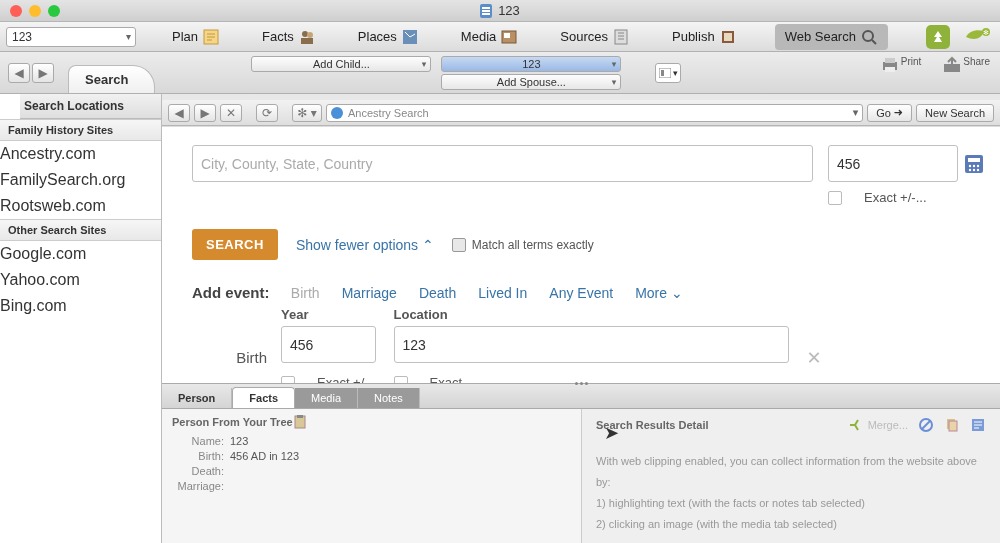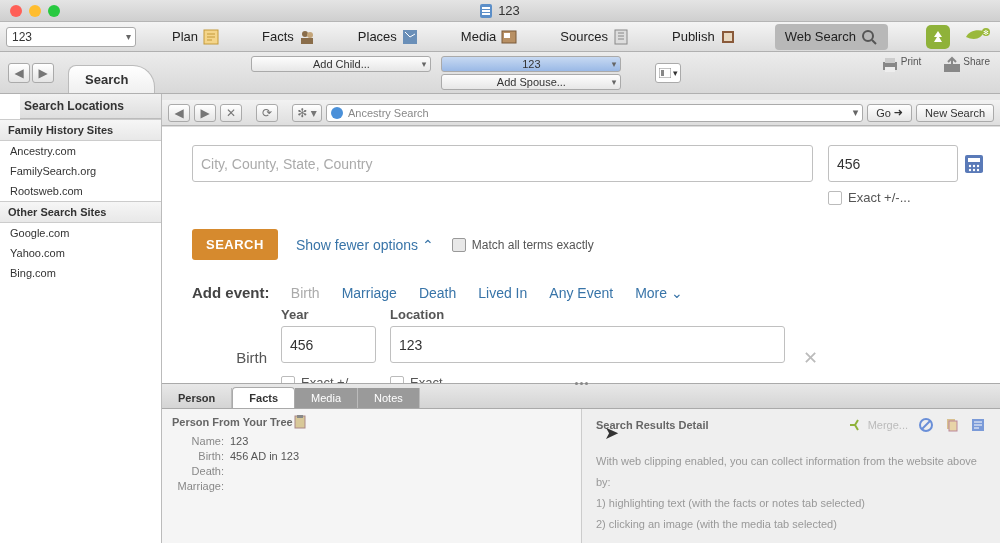--- a/index.html
+++ b/index.html
@@ -39,42 +39,42 @@
 .ps-toggle:after{content:"▾";margin-left:2px;font-size:9px;}
 .right-tools{position:absolute;right:10px;top:56px;display:flex;gap:20px;}
 .tool{display:flex;flex-direction:row;align-items:flex-start;font-size:10px;color:#555;}
 .tool .ic{width:22px;height:18px;}
 
 
 .main{display:flex;height:calc(100% - 94px);}
 .sidebar{width:162px;background:#fff;border-right:1px solid #bbb;display:flex;flex-direction:column;}
 .side-hdr{background:linear-gradient(#f1f1f1,#dedede);border-bottom:1px solid #bbb;padding:5px 4px;font-weight:bold;font-size:12px;margin-left:20px;}
 .side-sec{background:linear-gradient(#f6f6f6,#e8e8e8);border-top:1px solid #ccc;border-bottom:1px solid #ccc;padding:4px 8px;font-weight:bold;font-size:11px;}
-.side-item{padding:4px 10px;font-size:11px;color:#333;}
+.side-item{padding:4px 0;font-size:16px;color:#333;}
 .side-spacer{flex:1;}
 
 .content{flex:1;display:flex;flex-direction:column;}
 
 
 .browserbar{height:26px;background:linear-gradient(#f2f2f2,#dedede);border-bottom:1px solid #b5b5b5;display:flex;align-items:center;gap:4px;padding:0 6px;margin-top:6px;}
 .browserbar .sq{width:22px;height:18px;}
 .addr{flex:1;height:18px;background:#fff;border:1px solid #aaa;border-radius:3px;display:flex;align-items:center;gap:5px;padding:0 4px;color:#888;font-size:11px;position:relative;}
 .addr:after{content:"▾";position:absolute;right:4px;color:#666;}
 .globe{width:12px;height:12px;background:#4a90d9;border-radius:50%;}
 .btn{height:18px;padding:0 8px;background:linear-gradient(#fff,#e6e6e6);border:1px solid #aaa;border-radius:3px;font-size:11px;display:flex;align-items:center;gap:3px;}
 
 
 .webpage{flex:1;background:#fff;overflow:hidden;padding:18px 16px 0 30px;position:relative;border-top:1px solid #ddd;}
 .row1{display:flex;gap:15px;align-items:flex-start;}
 .input{height:37px;border:1px solid #c0c0c0;border-radius:3px;padding:0 8px;font-size:14px;color:#333;}
 .input::placeholder{color:#aaa;}
 .loc1{flex:1;}
 .yr1{width:130px;}
 .calc{width:20px;height:20px;display:inline-flex;align-items:center;justify-content:center;margin-left:6px;}
-.chk-row{margin-top:8px;font-size:13px;color:#555;display:flex;align-items:center;gap:6px;}
+.chk-row{margin-top:8px;font-size:13px;color:#555;display:flex;align-items:center;gap:22px;}
 .chk{width:14px;height:14px;border:1px solid #bbb;border-radius:2px;background:#fff;}
 .searchrow{margin-top:24px;display:flex;align-items:center;gap:18px;}
 .search-btn{background:#d68a2e;color:#fff;font-weight:bold;padding:8px 14px;border-radius:3px;font-size:13px;letter-spacing:0.5px;}
 .link{color:#3874a8;font-size:14px;}
 .lbl{font-size:15px;color:#444;font-weight:600;}
 .addevent{margin-top:24px;}
 .ev-links{display:inline-flex;gap:22px;margin-left:18px;font-size:14px;}
 .ev-links .dis{color:#aaa;}
 .birth-grid{display:flex;gap:14px;margin-top:6px;align-items:flex-start;}
 .col{display:flex;flex-direction:column;gap:4px;}

